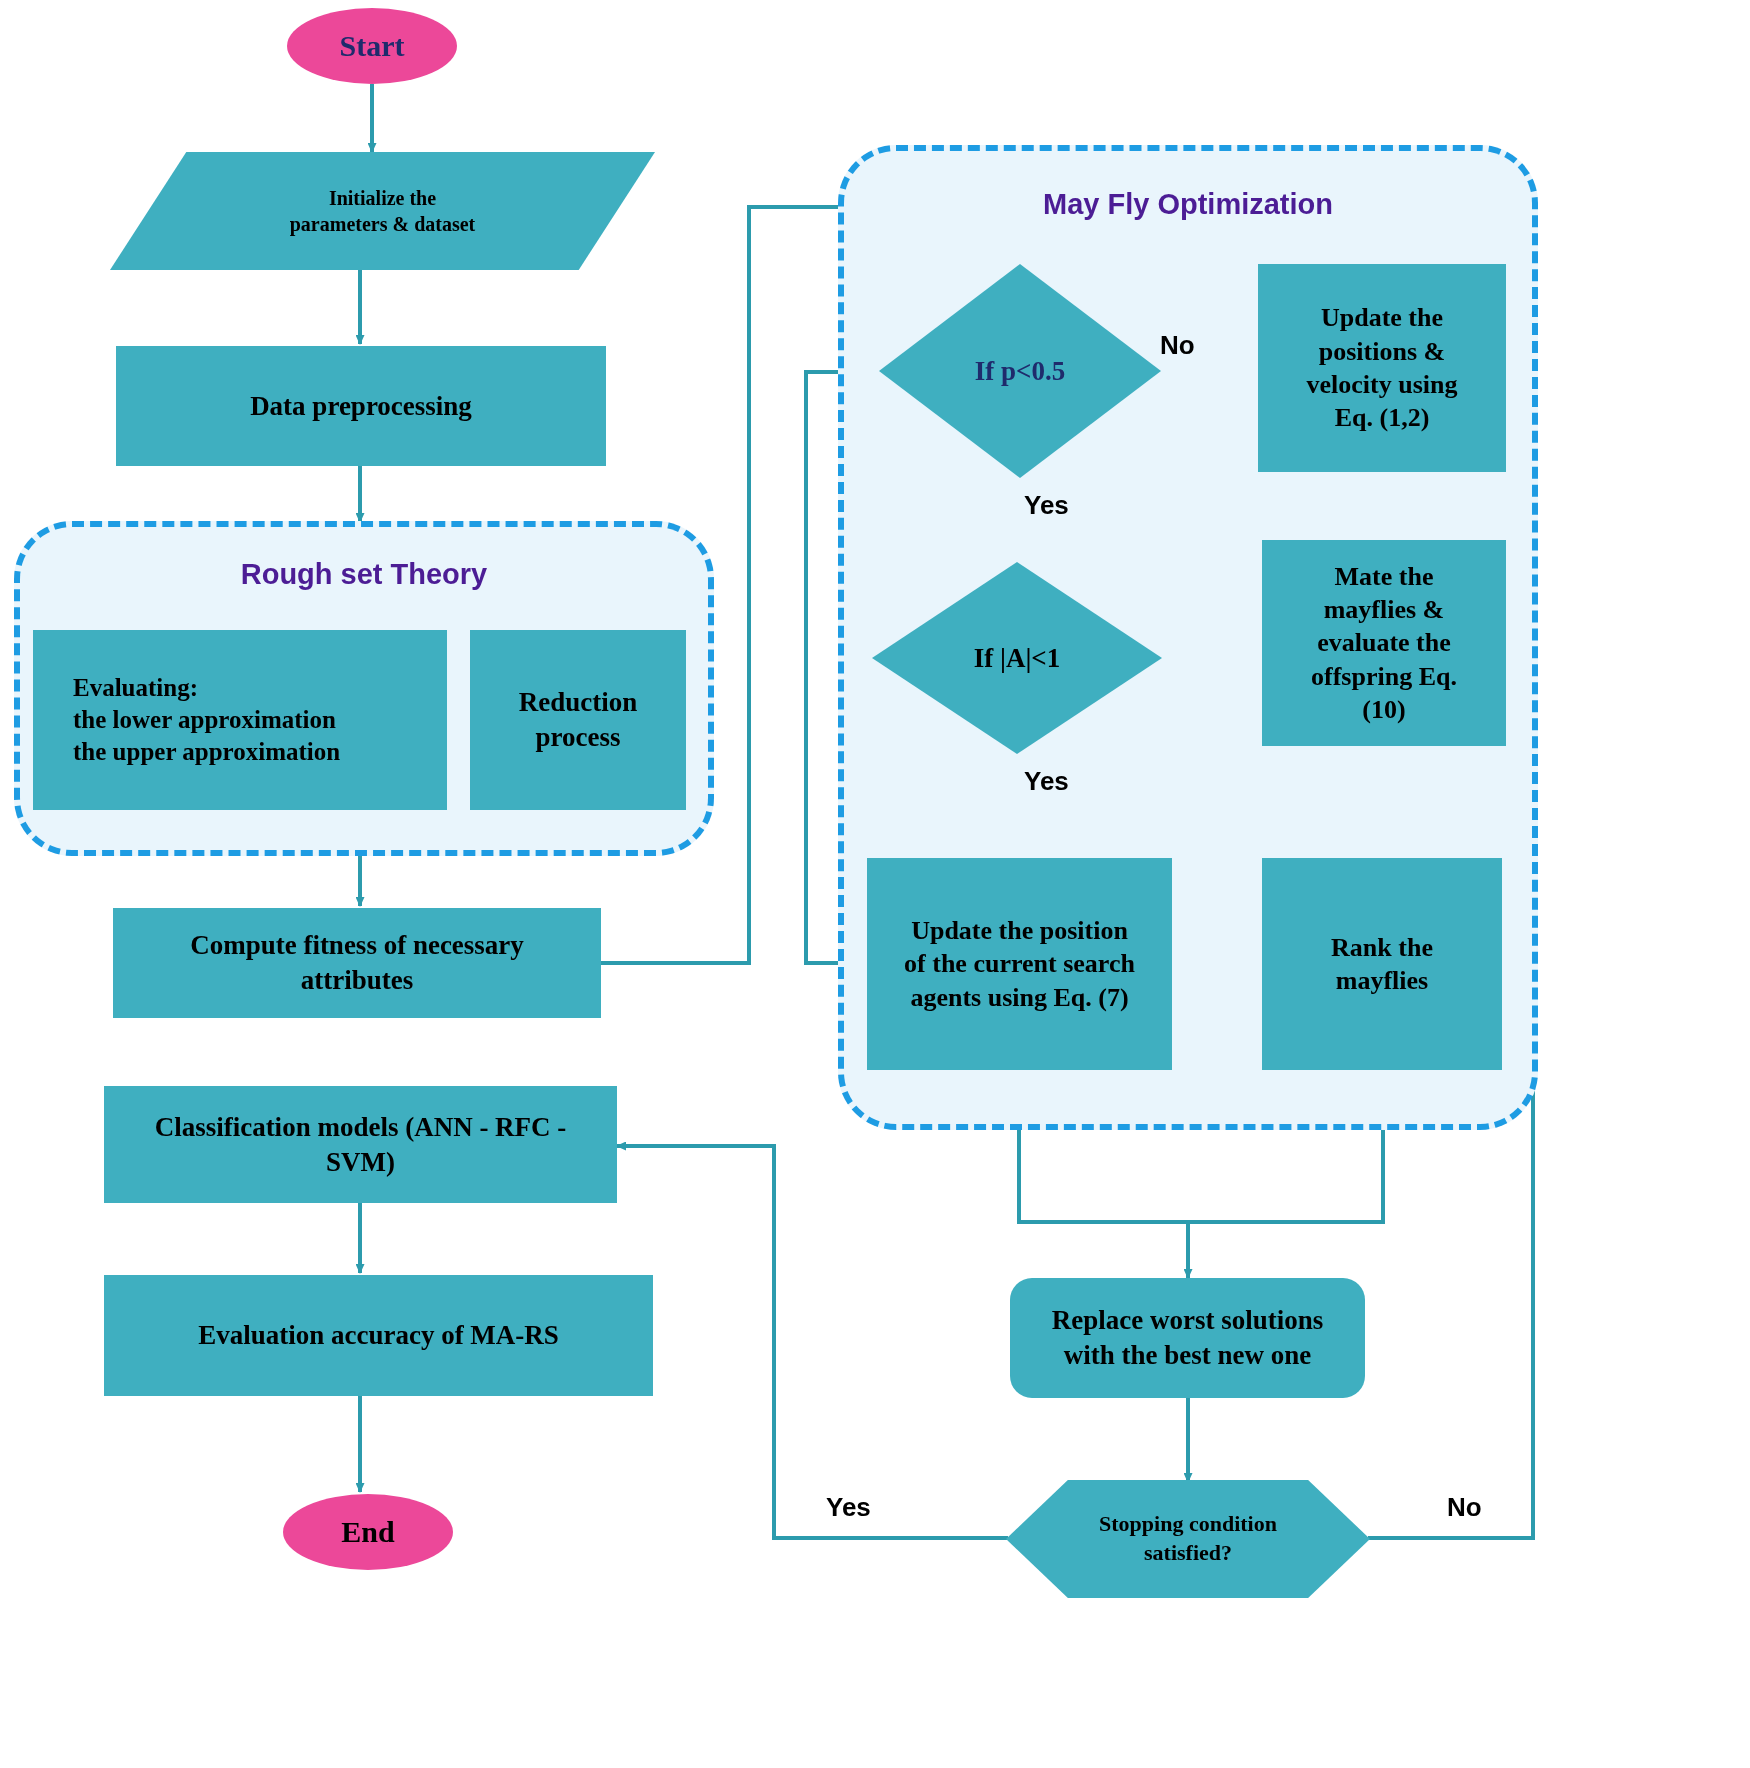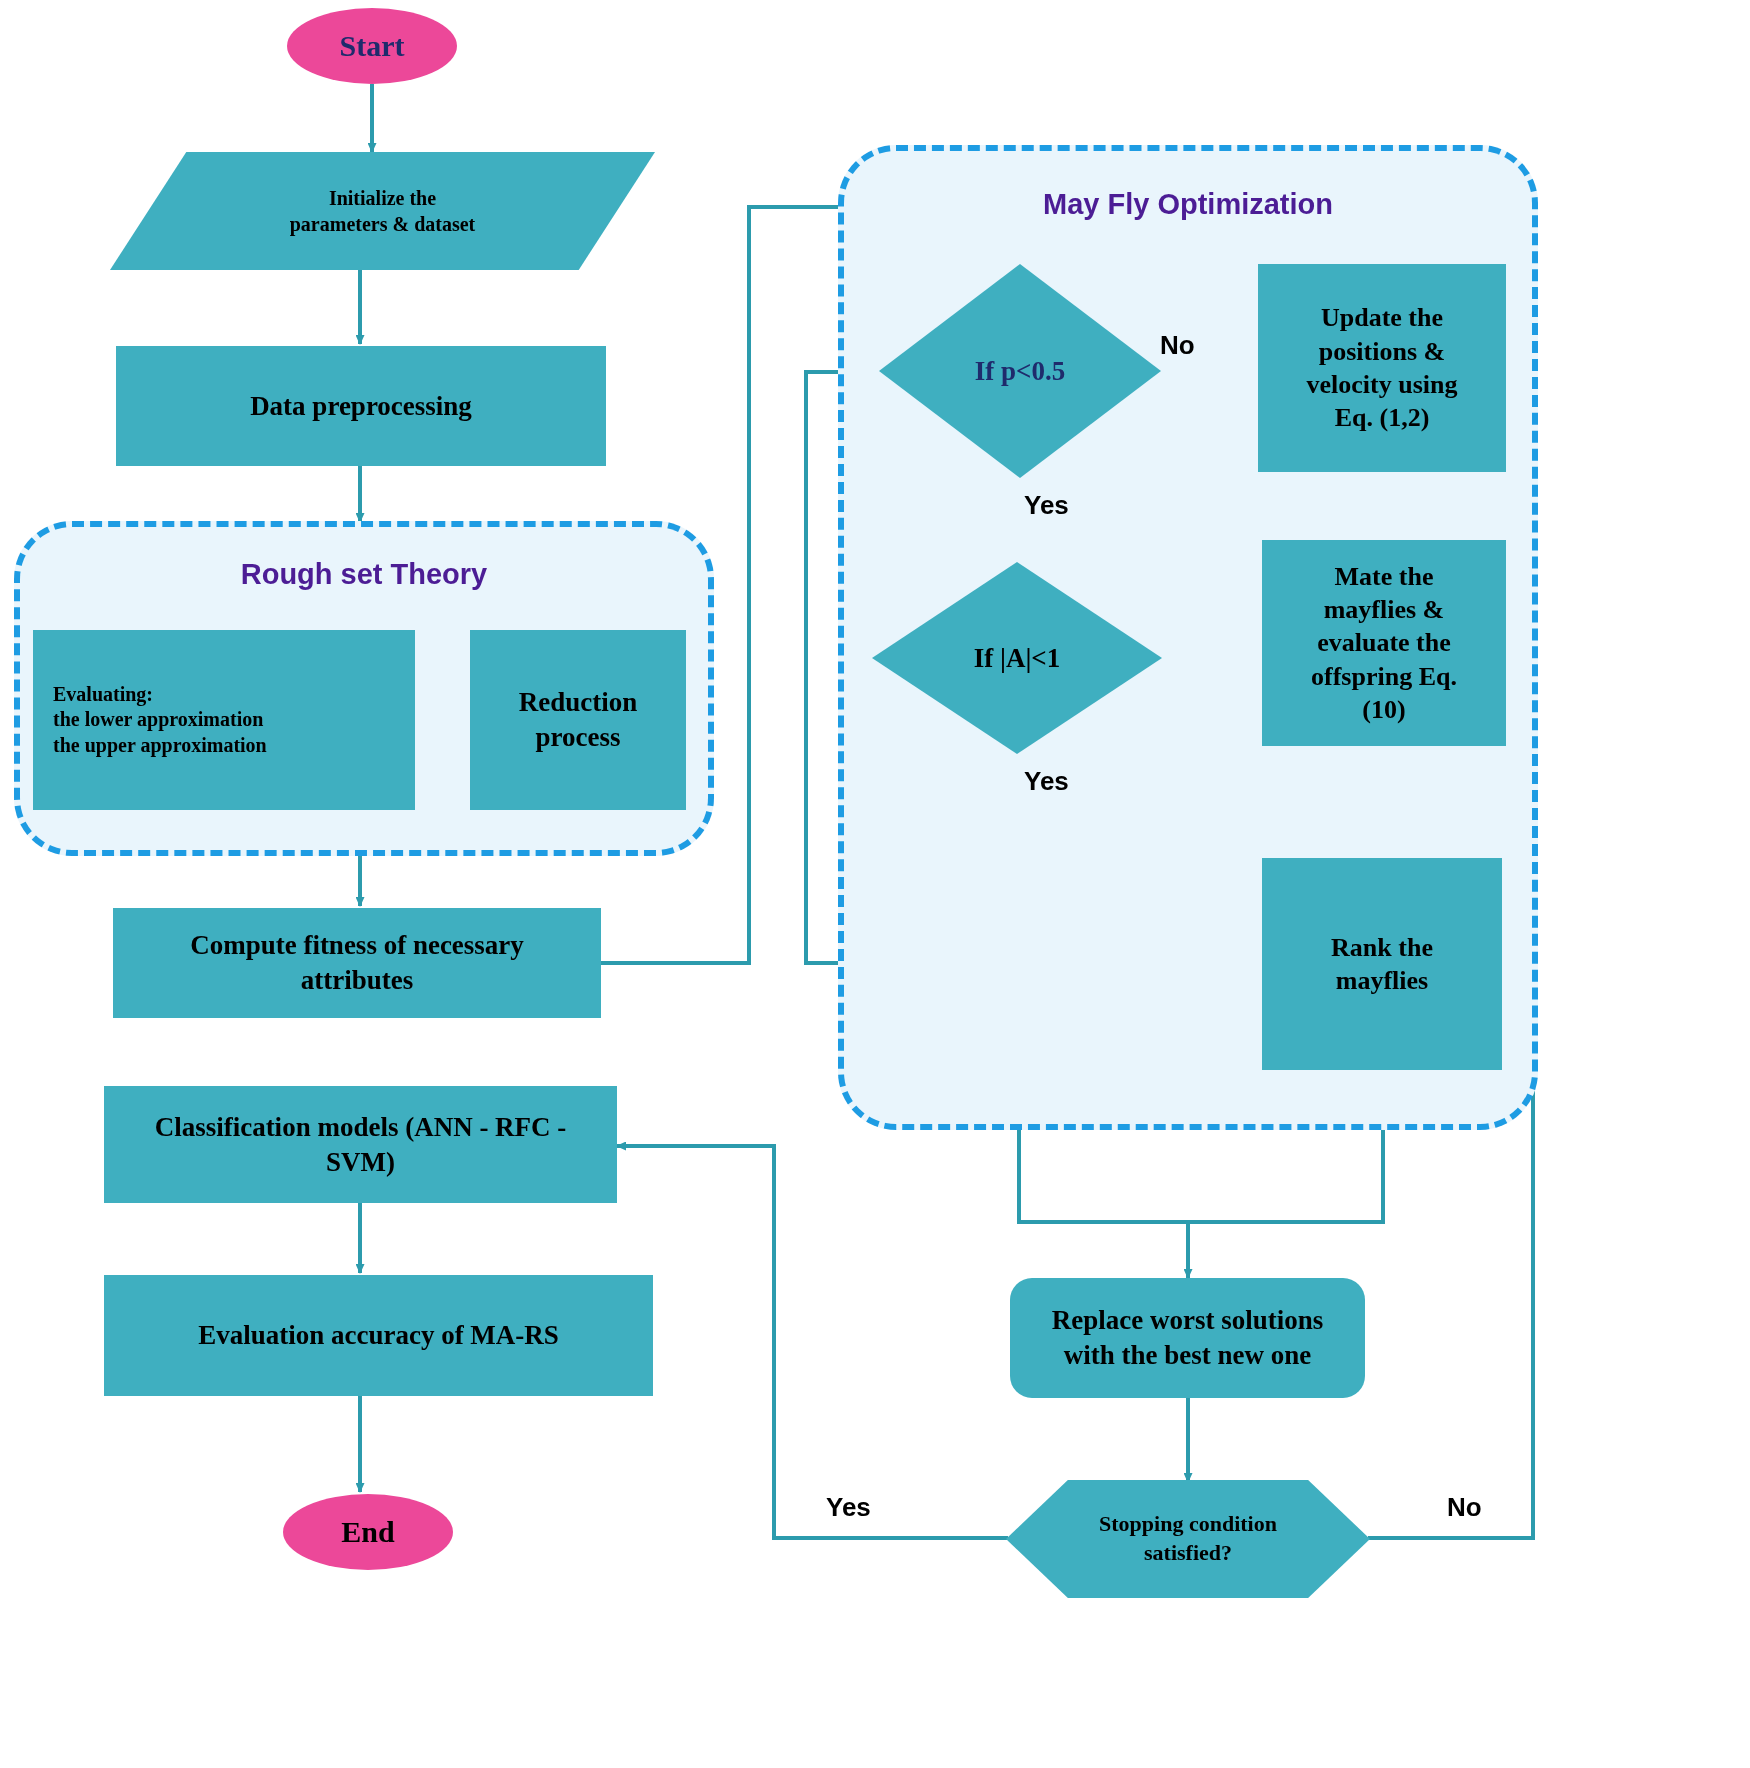--- a/index.html
+++ b/index.html
@@ -107,22 +107,22 @@
   <div class="para" style="left:110px;top:152px;width:545px;height:118px;">
     <div class="shape"></div>
     <div class="txt" style="font-size:20px;white-space:pre-line;">Initialize the
 parameters &amp; dataset</div>
   </div>
 
   <div class="node rect" style="left:116px;top:346px;width:490px;height:120px;font-size:27px;">
     <span>Data preprocessing</span>
   </div>
 
-  <div class="node rect" style="left:33px;top:630px;width:382px;height:180px;font-size:20px;
-              white-space:pre-line;justify-content:flex-start;padding-left:20px;
+  <div class="node rect" style="left:33px;top:630px;width:414px;height:180px;font-size:25px;
+              white-space:pre-line;justify-content:flex-start;padding-left:40px;
               text-align:left;">
     <span>Evaluating:
 the lower approximation
 the upper approximation</span>
   </div>
 
   <div class="node rect" style="left:470px;top:630px;width:216px;height:180px;font-size:27px;
               white-space:pre-line;">
     <span>Reduction
 process</span>
@@ -174,20 +174,26 @@
 offspring Eq.
 (10)</span>
   </div>
 
   <div class="node rect" style="left:1262px;top:858px;width:240px;height:212px;font-size:26px;
               white-space:pre-line;">
     <span>Rank the
 mayflies</span>
   </div>
 
+  <div class="node rect" style="left:867px;top:858px;width:305px;height:212px;font-size:26px;
+              white-space:pre-line;">
+    <span>Update the position
+of the current search
+agents using Eq. (7)</span>
+  </div>
 
   <div class="node rrect" style="left:1010px;top:1278px;width:355px;height:120px;font-size:27px;
               white-space:pre-line;">
     <span>Replace worst solutions
 with the best new one</span>
   </div>
 
   <div class="hex" style="left:1006px;top:1480px;width:364px;height:118px;">
     <div class="shape"></div>
     <div class="txt" style="font-size:22px;white-space:pre-line;">Stopping condition

